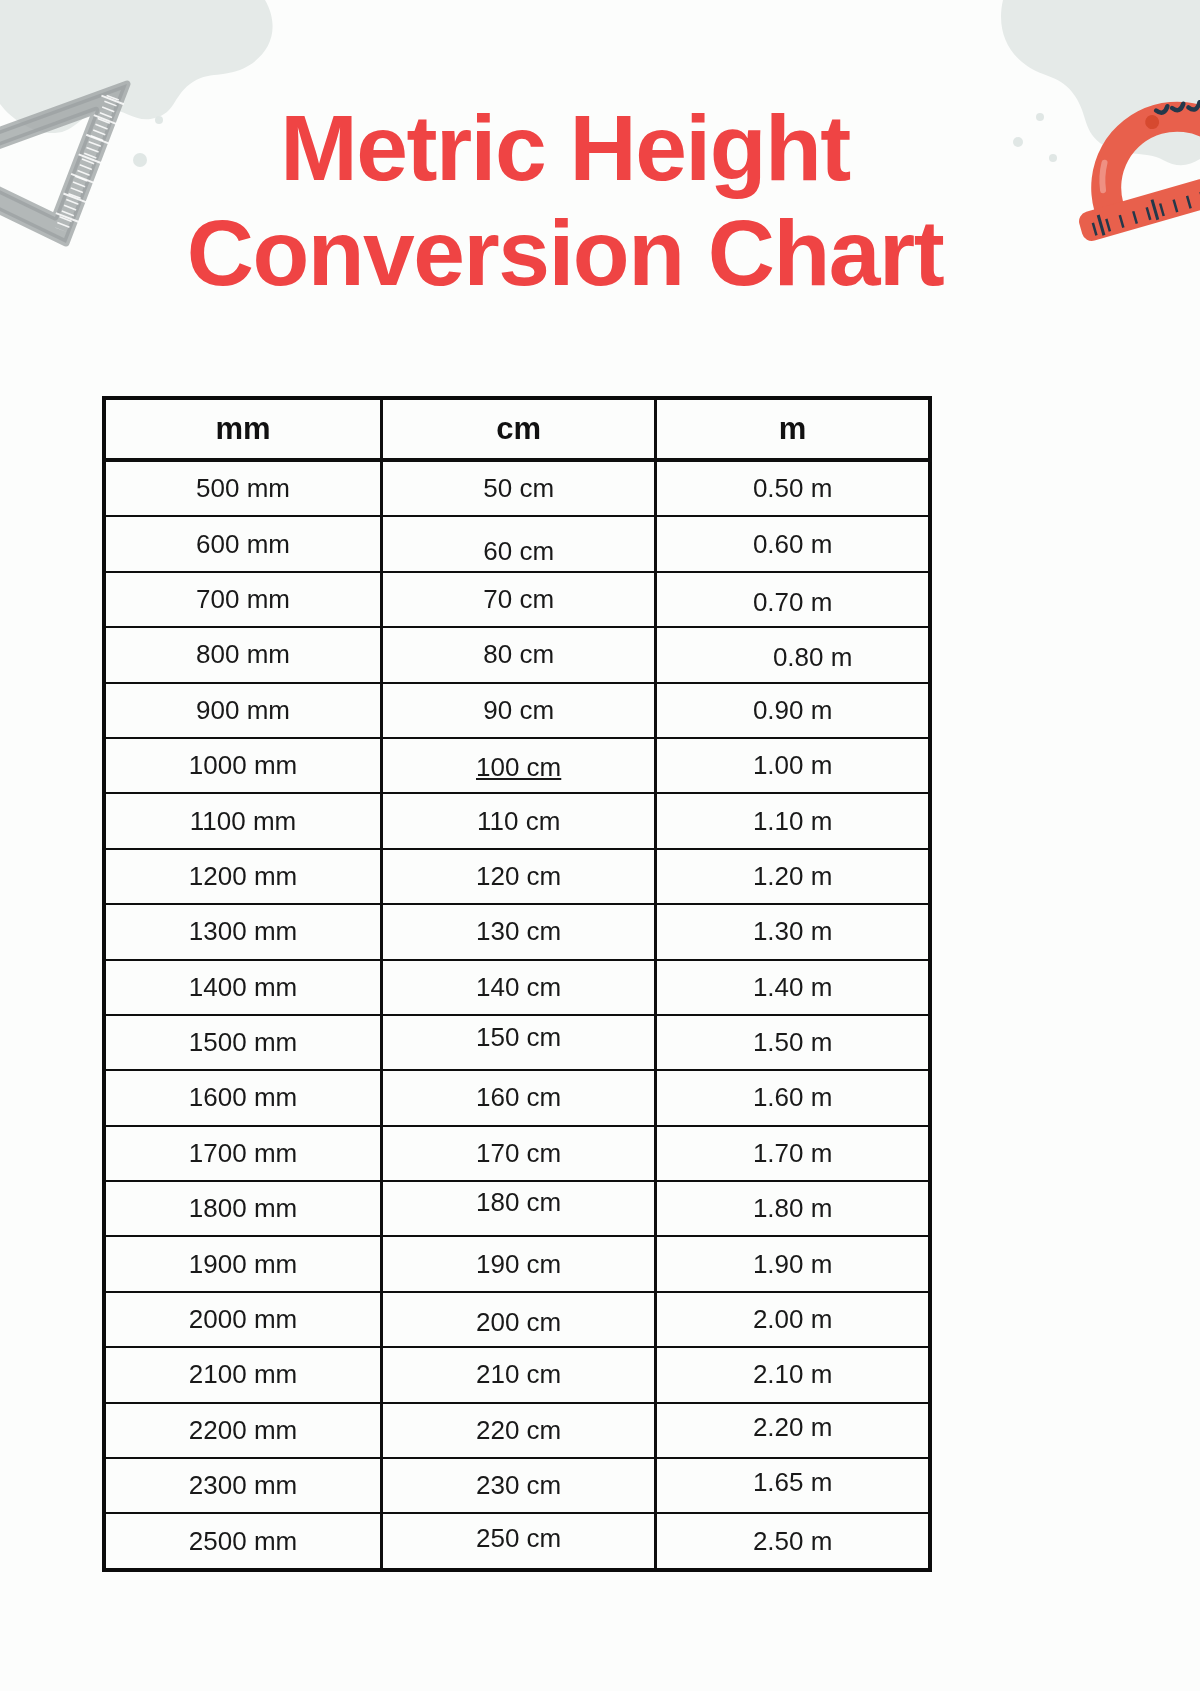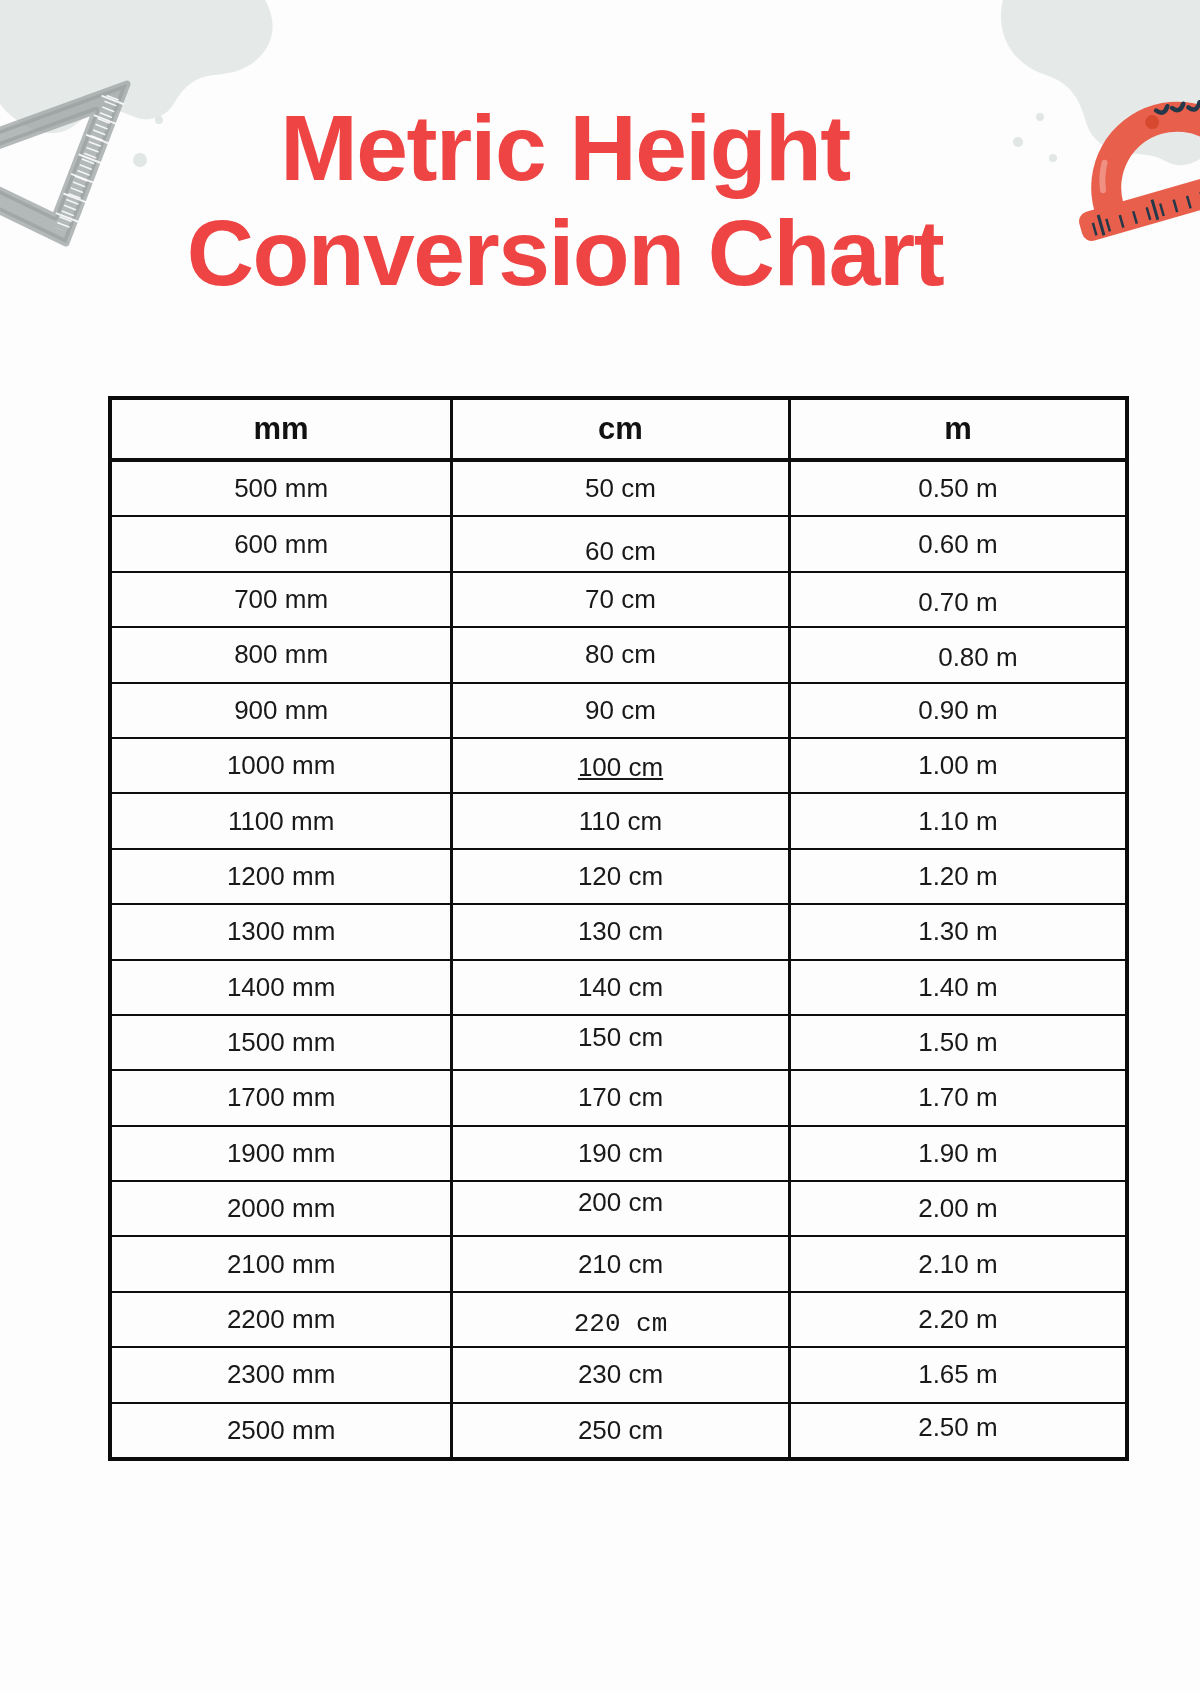--- a/index.html
+++ b/index.html
@@ -8,21 +8,21 @@
     background:#fcfdfc;
     font-family:"Liberation Sans","DejaVu Sans",sans-serif;
   }
   #decor{position:absolute;left:0;top:0;width:1200px;height:1691px;z-index:0;}
   .title{
     position:absolute;left:0;top:96px;width:1130px;z-index:2;
     text-align:center;color:#ef4444;font-weight:bold;
     font-size:93px;line-height:105px;letter-spacing:-1.5px;
   }
   table.conv{
-    position:absolute;left:108px;top:396px;width:1021px;z-index:2;
+    position:absolute;left:102px;top:396px;width:830px;z-index:2;
     border-collapse:collapse;table-layout:fixed;
     background:transparent;
   }
   table.conv th,table.conv td{
     border:2px solid #0e0e0e;
     border-left-width:3px;border-right-width:3px;
     text-align:center;vertical-align:middle;color:#191919;
     padding:0;
   }
   table.conv{border:4px solid #0c0c0c;}
@@ -33,21 +33,21 @@
   table.conv td{height:53.4px;font-size:26px;font-weight:normal;}
   col.c1{width:33.6%;} col.c2{width:33.2%;} col.c3{width:33.2%;}
   td span{display:inline-block;}
   
   tbody tr:nth-child(2)  td:nth-child(2) span{transform:translateY(7px);}
   tbody tr:nth-child(3)  td:nth-child(3) span{transform:translateY(3px);}
   tbody tr:nth-child(4)  td:nth-child(3) span{transform:translateY(3px);margin-left:40px;}
   tbody tr:nth-child(6)  td:nth-child(2) span{transform:translateY(2px);text-decoration:underline;}
   tbody tr:nth-child(11) td:nth-child(2) span{transform:translateY(-5px);}
   tbody tr:nth-child(14) td:nth-child(2) span{transform:translateY(-6px);}
-  tbody tr:nth-child(16) td:nth-child(2) span{transform:translateY(3px);font-family:Liberation Mono, monospace;}
+  tbody tr:nth-child(16) td:nth-child(2) span{transform:translateY(3px);}
   tbody tr:nth-child(18) td:nth-child(3) span{transform:translateY(-3px);}
   tbody tr:nth-child(19) td:nth-child(3) span{transform:translateY(-3px);}
   tbody tr:nth-child(20) td:nth-child(2) span{transform:translateY(-3px);}
   tbody tr:nth-child(21) td:nth-child(2) span{transform:translateY(5px);}
   tbody tr:nth-child(21) td:nth-child(3) span{transform:translateY(-4px);font-family:Liberation Serif, serif;}
 </style>
 </head>
 <body>
 
 <svg id="decor" viewBox="0 0 1200 1691" xmlns="http://www.w3.org/2000/svg" aria-hidden="true">
@@ -151,25 +151,35 @@
         <td><span>1400 mm</span></td>
         <td><span>140 cm</span></td>
         <td><span>1.40 m</span></td>
       </tr>
       <tr>
         <td><span>1500 mm</span></td>
         <td><span>150 cm</span></td>
         <td><span>1.50 m</span></td>
       </tr>
       <tr>
+        <td><span>1600 mm</span></td>
+        <td><span>160 cm</span></td>
+        <td><span>1.60 m</span></td>
+      </tr>
+      <tr>
         <td><span>1700 mm</span></td>
         <td><span>170 cm</span></td>
         <td><span>1.70 m</span></td>
       </tr>
       <tr>
+        <td><span>1800 mm</span></td>
+        <td><span>180 cm</span></td>
+        <td><span>1.80 m</span></td>
+      </tr>
+      <tr>
         <td><span>1900 mm</span></td>
         <td><span>190 cm</span></td>
         <td><span>1.90 m</span></td>
       </tr>
       <tr>
         <td><span>2000 mm</span></td>
         <td><span>200 cm</span></td>
         <td><span>2.00 m</span></td>
       </tr>
       <tr>

